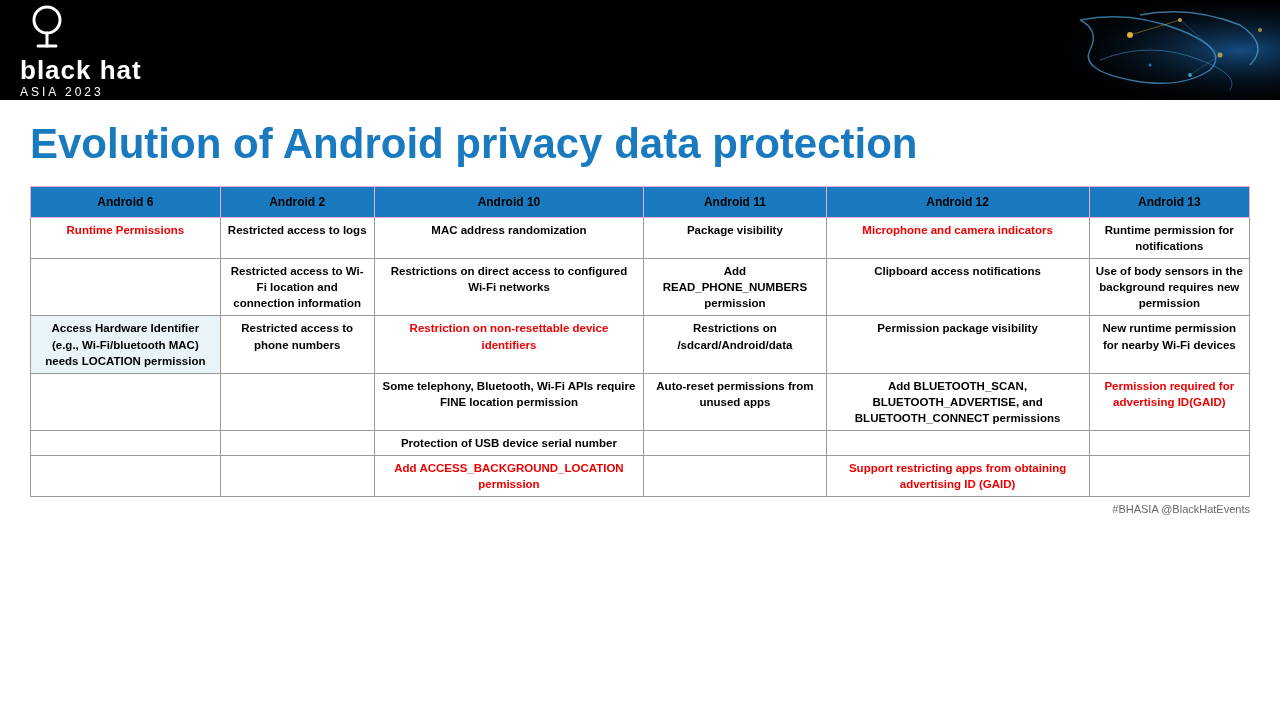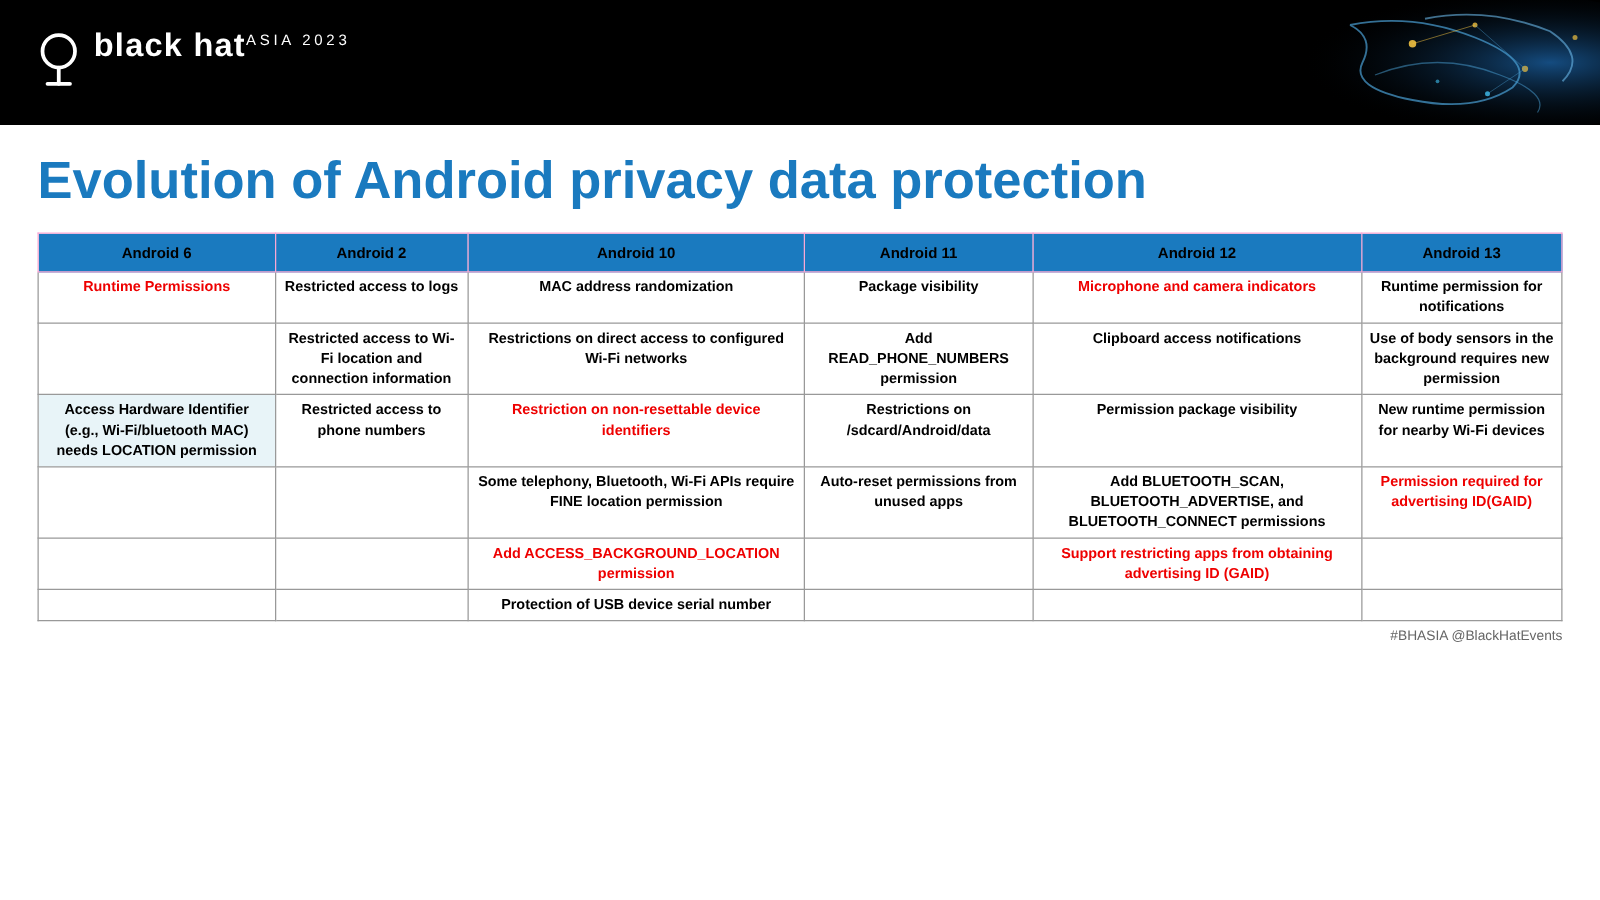--- a/index.html
+++ b/index.html
@@ -16,21 +16,21 @@
       background: #000;
       height: 100px;
       display: flex;
       align-items: center;
       padding: 0 20px;
       position: relative;
       overflow: hidden;
     }
     .header-logo {
       display: flex;
-      flex-direction: row;
+      flex-direction: column;
       align-items: flex-start;
     }
     .header-decoration {
       position: absolute;
       right: 0;
       top: 0;
       width: 500px;
       height: 100px;
       overflow: hidden;
     }
@@ -174,30 +174,30 @@
           <td></td>
           <td></td>
           <td>Some telephony, Bluetooth, Wi-Fi APIs require FINE location permission</td>
           <td>Auto-reset permissions from unused apps</td>
           <td>Add BLUETOOTH_SCAN, BLUETOOTH_ADVERTISE, and BLUETOOTH_CONNECT permissions</td>
           <td><span class="red-text">Permission required for advertising ID(GAID)</span></td>
         </tr>
         <tr>
           <td></td>
           <td></td>
+          <td>Protection of USB device serial number</td>
+          <td></td>
+          <td></td>
+          <td></td>
+        </tr>
+        <tr>
+          <td></td>
+          <td></td>
           <td><span class="red-text">Add ACCESS_BACKGROUND_LOCATION permission</span></td>
           <td></td>
           <td><span class="red-text">Support restricting apps from obtaining advertising ID (GAID)</span></td>
-          <td></td>
-        </tr>
-        <tr>
-          <td></td>
-          <td></td>
-          <td>Protection of USB device serial number</td>
-          <td></td>
-          <td></td>
           <td></td>
         </tr>
       </tbody>
   </table>
 
   <div class="footer-text">#BHASIA  @BlackHatEvents</div>
 </div>
 
 </body></html>

